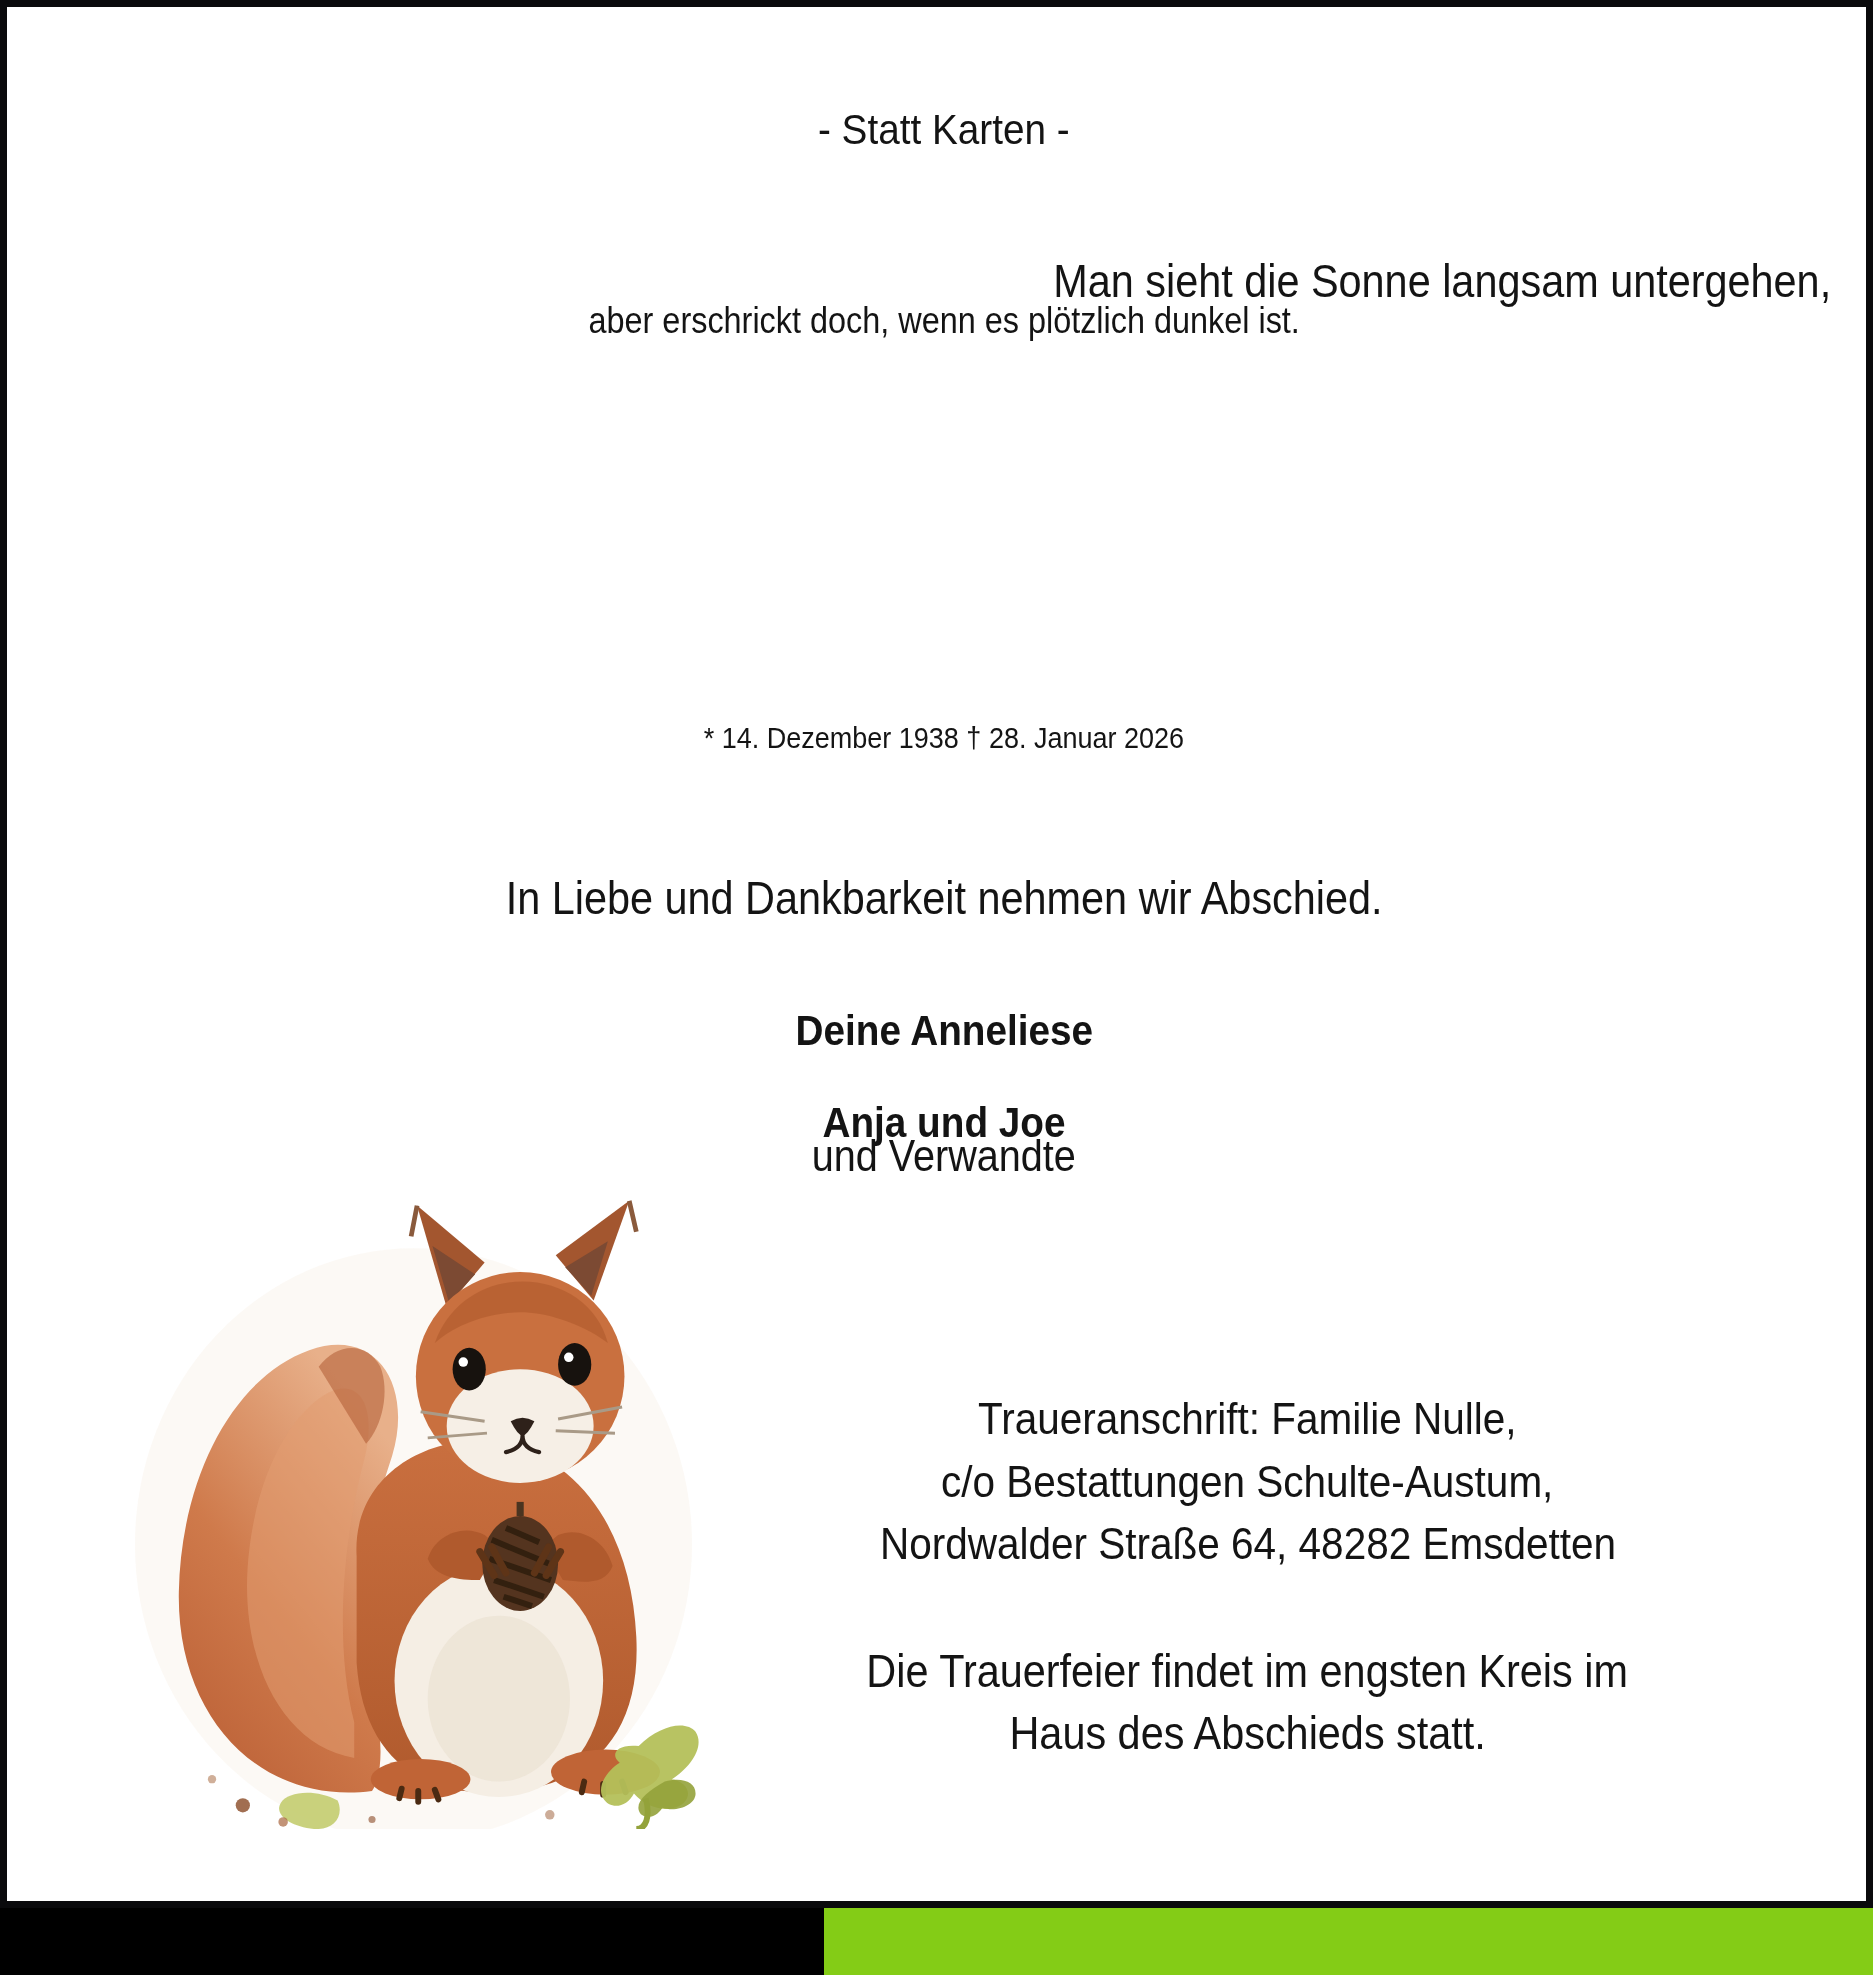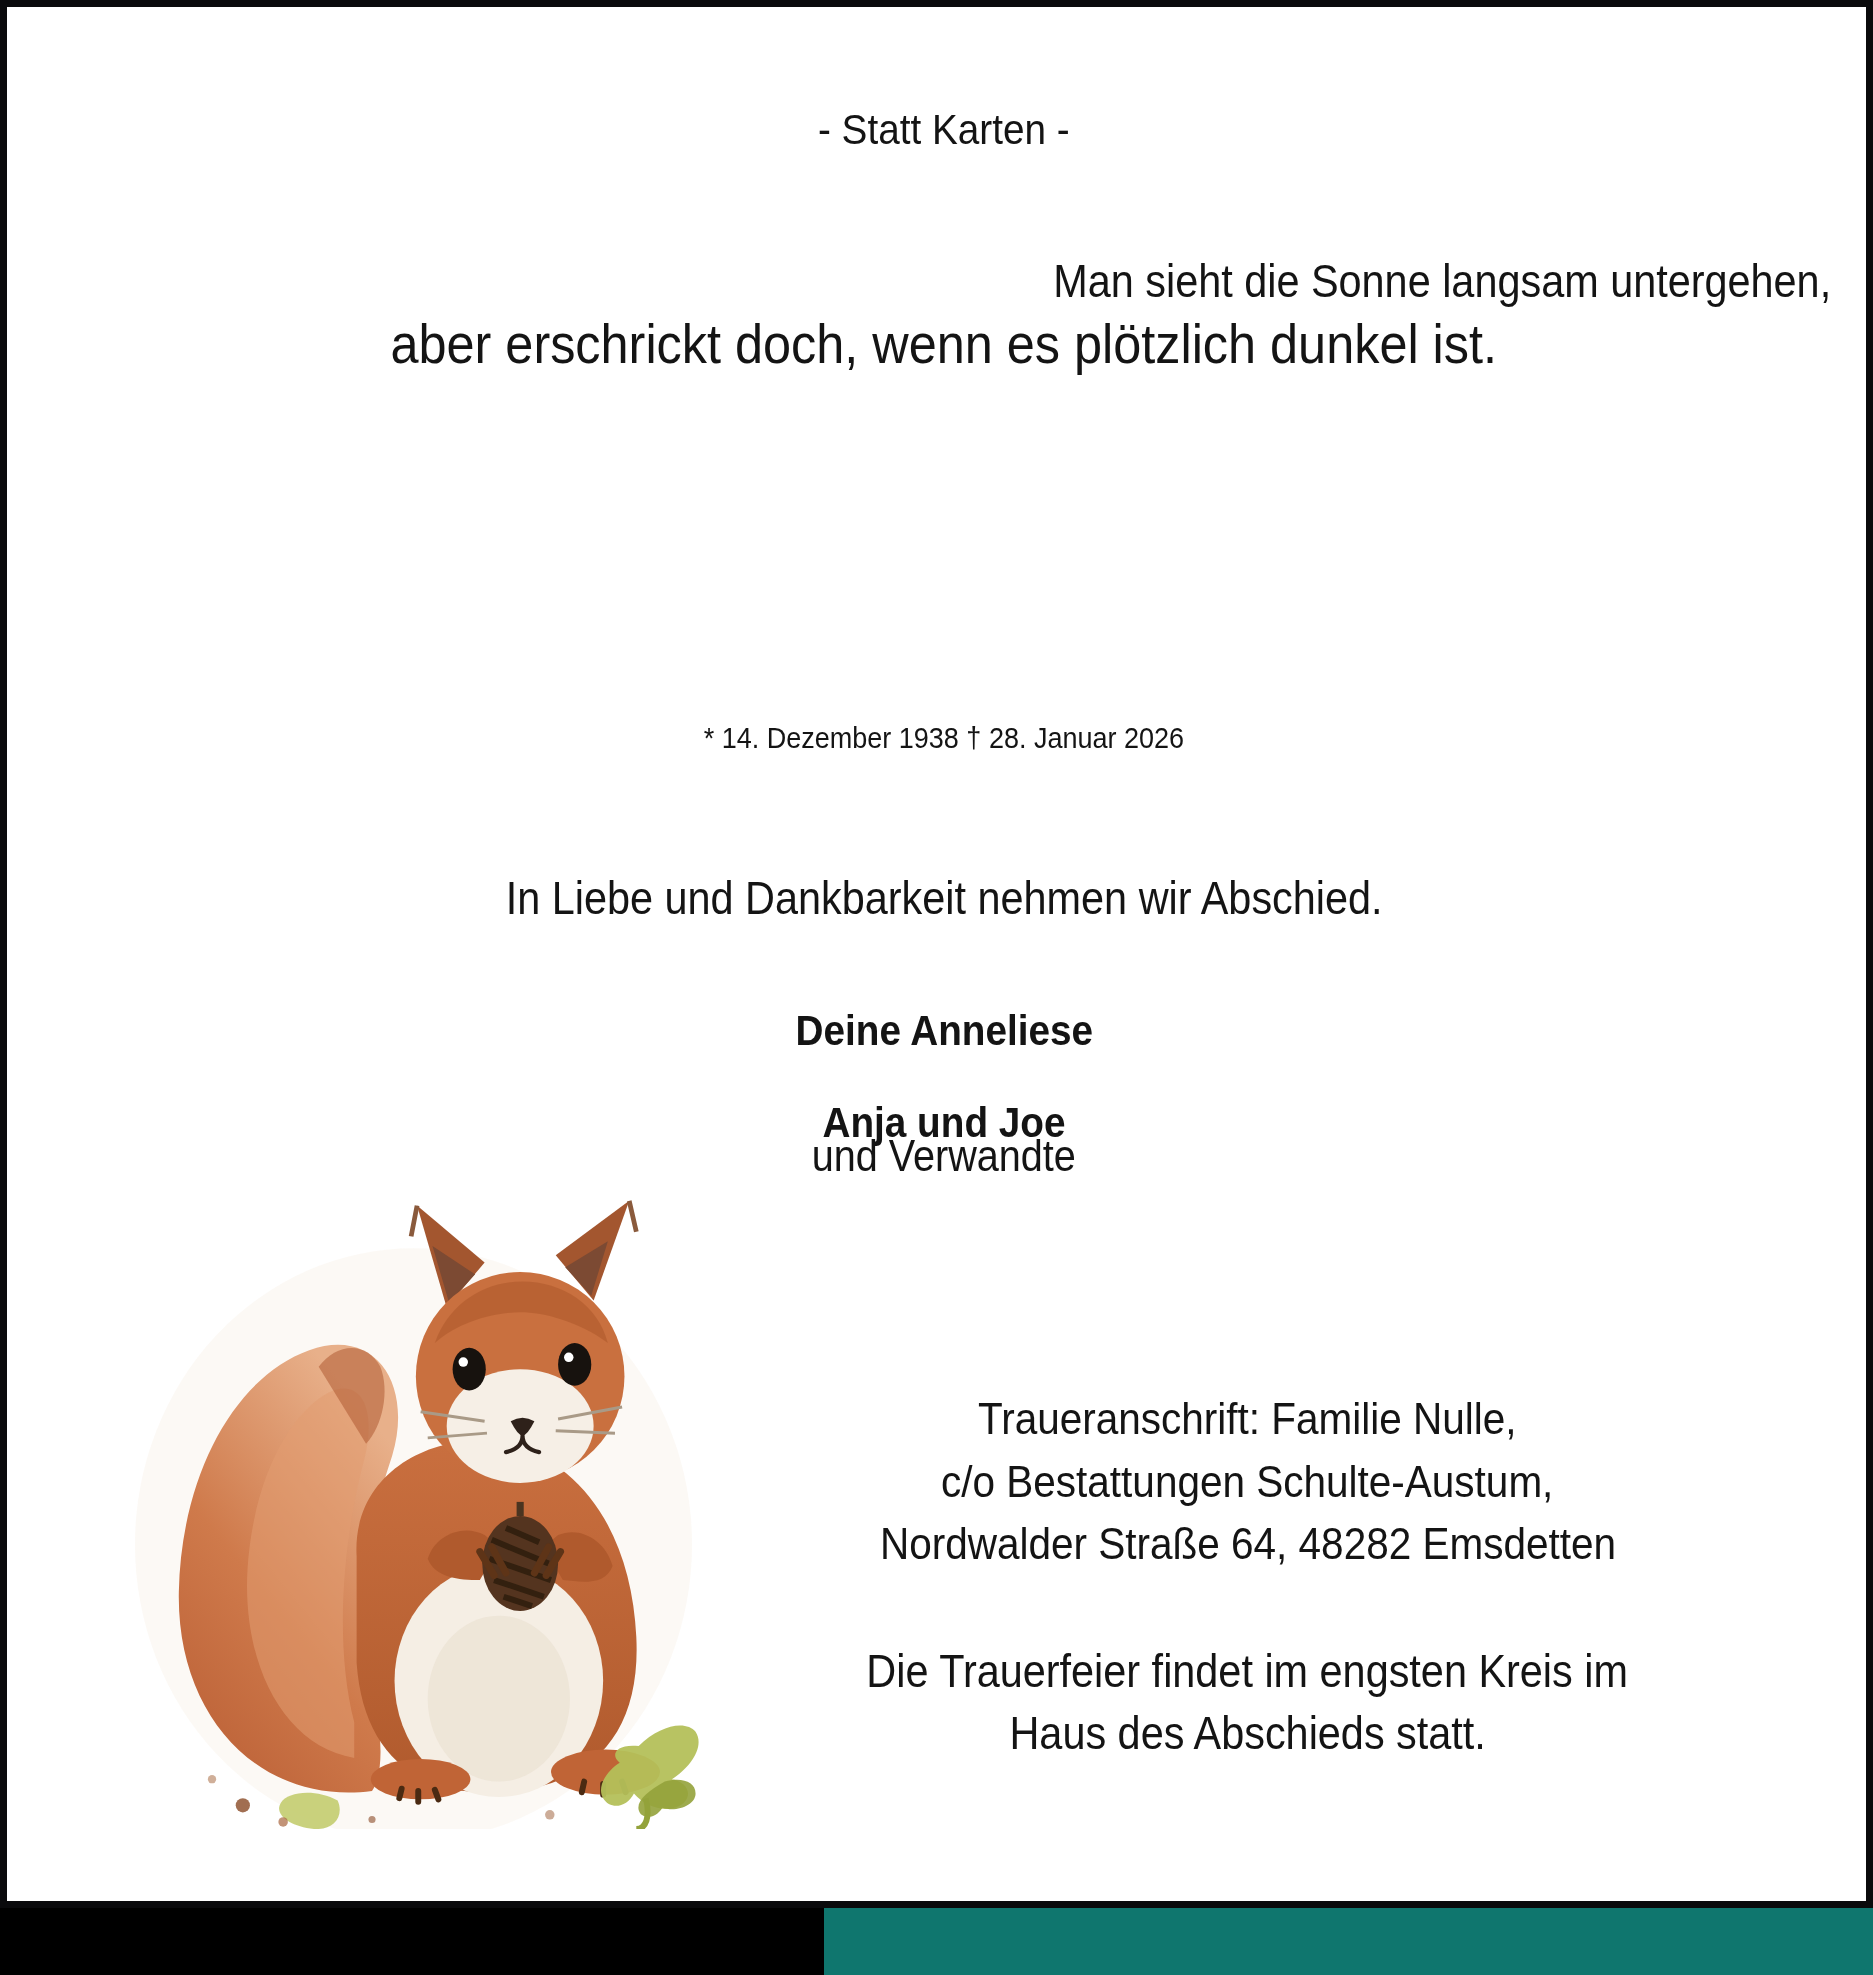--- a/index.html
+++ b/index.html
@@ -1,20 +1,20 @@
 <!DOCTYPE html>
 <html style="font-size:9.2px"><head>
 <meta charset="utf-8">
 <style>
   html, body { margin: 0; padding: 0; background: #ffffff; }
   #page {
     position: relative;
     width: 1873px;
     height: 1975px;
-    background: #0f766e;
+    background: #84cc16;
     font-family: "Liberation Sans", sans-serif;
     color: #141414;
     overflow: hidden;
   }
   
   #card {
     position: absolute;
     left: 0; top: 0;
     width: 1873px; height: 1908px;
     box-sizing: border-box;
@@ -53,21 +53,21 @@
   .right-line > span {
     display: inline-block;
     transform: scaleX(0.9);
     transform-origin: 50% 50%;
     white-space: nowrap;
   }
   .bold { font-weight: bold; }
 
   #pre-header   { top: 98px;  font-size: 43px; }
   #quote-1      { top: 247px;  font-size: 46px; text-align: right; }
-  #quote-2      { top: 304px;  font-size: 56px; }
+  #quote-2      { top: 293px;  font-size: 36px; }
   #attribution  { top: 384px;  font-size: 44px; }
   #deceased     { top: 520px;  font-size: 126px; }
   #dates        { top: 714px; font-size: 30px; }
   #dates > span { transform: scaleX(0.9); }
   .dates-row { display: inline-flex; gap: 63px; }
   #farewell     { top: 864px; font-size: 46px; }
   #mourner-1    { top: 999px; font-size: 43px; }
   #mourner-2    { top: 1091px; font-size: 43px; }
   #mourner-3    { top: 1124px; font-size: 44px; }
   #addr-1       { top: 1386px; font-size: 45px; }

